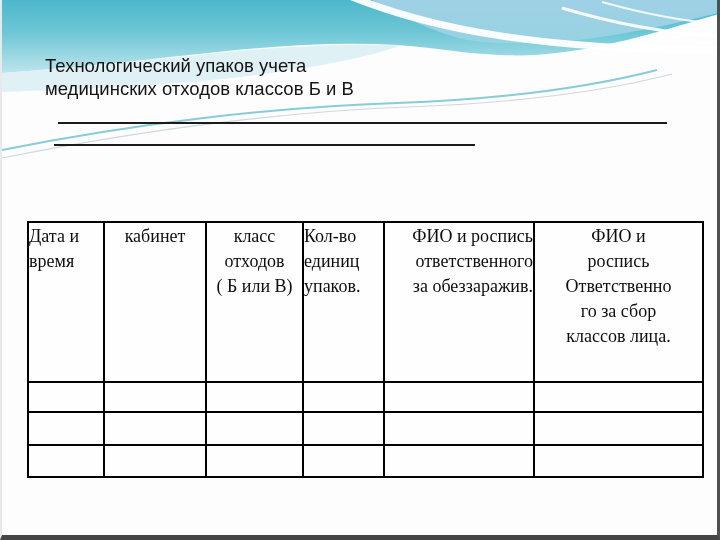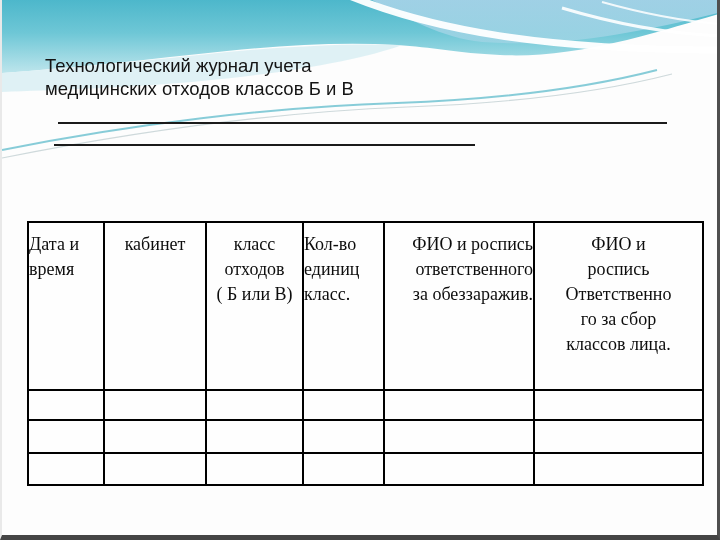--- a/index.html
+++ b/index.html
@@ -49,21 +49,21 @@
     border: 2px solid #000;
     padding: 0;
     background: #fefefe;
   }
   table.journal th {
     height: 157px;
     vertical-align: top;
     font-weight: normal;
     white-space: pre-line;
     line-height: 25px;
-    padding-top: 9px;
+    padding-top: 1px;
   }
   th.c1 { text-align: left;  padding-left: 8px; }
   th.c2 { text-align: center; }
   th.c3 { text-align: center; }
   th.c4 { text-align: left;  padding-left: 6px; }
   th.c5 { text-align: right;  padding-left: 6px; }
   th.c6 { text-align: center; }
   tr.empty-row-1 td { height: 28px; }
   tr.empty-row-2 td { height: 31px; }
   tr.empty-row-3 td { height: 30px; }
@@ -102,21 +102,21 @@
 
     <path fill="none" stroke="#ffffff" stroke-width="7" opacity="0.95" d="M345,-5 C430,30 540,50 720,50"></path>
     <path fill="none" stroke="#ffffff" stroke-width="3" opacity="0.9" d="M560,8 C620,26 670,34 720,36"></path>
     <path fill="none" stroke="#ffffff" stroke-width="2" opacity="0.85" d="M600,2 C650,16 690,22 720,24"></path>
 
     <path fill="none" stroke="#7ac7d4" stroke-width="2" opacity="0.9" d="M0,150 C130,124 270,107 395,103 C505,99 585,88 655,70"></path>
     <path fill="none" stroke="#c2cfd2" stroke-width="1.2" opacity="0.8" d="M0,158 C140,130 280,112 405,107 C515,103 600,92 670,74"></path>
   </svg>
 
   <div class="text-block">
-    <div class="title-lines">Технологический журнал учета
+    <div class="title-lines">Технологический упаков учета
 медицинских отходов классов Б и В</div>
 
     <div class="form-line l2">
       <span class="blank"></span>
     </div>
     <div class="form-line l3">
       <span class="blank"></span>
     </div>
   </div>
 
@@ -132,21 +132,21 @@
     <thead>
       <tr>
         <th class="c1">Дата и
 время</th>
         <th class="c2">кабинет</th>
         <th class="c3">класс
 отходов
 ( Б или В)</th>
         <th class="c4">Кол-во
 единиц
-класс.</th>
+упаков.</th>
         <th class="c5">ФИО  и роспись
 ответственного
 за обеззаражив.</th>
         <th class="c6">ФИО и
 роспись
 Ответственно
 го  за сбор
 классов лица.</th>
       </tr>
     </thead>

